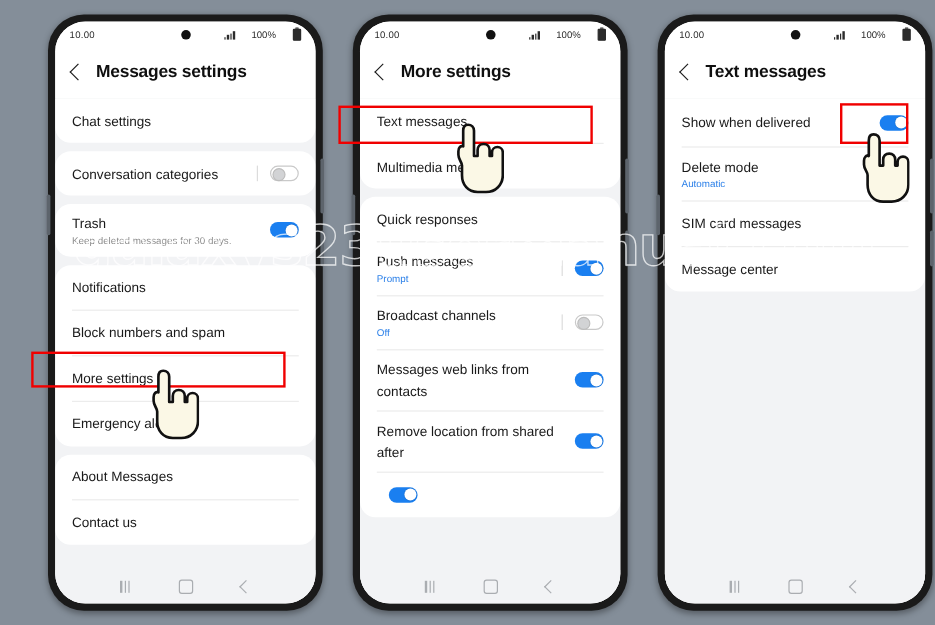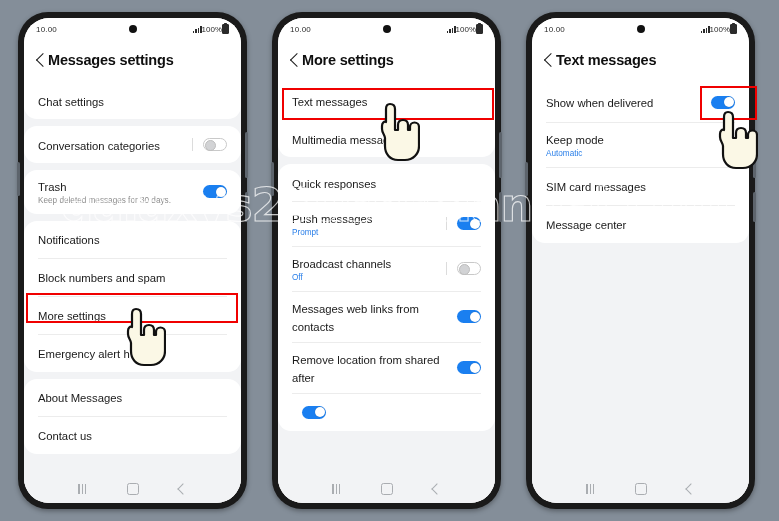--- a/index.html
+++ b/index.html
@@ -12,20 +12,21 @@
   .stage{position:absolute;inset:0;}
 
   
   .phone{
     position:absolute;top:12px;width:229px;height:497px;
     background:#1a1a1a;
     border-radius:30px;
     box-shadow:0 2px 5px rgba(0,0,0,.35);
     padding:6px;
     box-sizing:border-box;
+    margin-left:22px;
   }
   .phone.p1{left:18px;}
   .phone.p2{left:272px;}
   .phone.p3{left:526px;}
 
   
   .btn-side{position:absolute;width:3px;background:#5d646c;border-radius:2px;}
   .btn-vol{right:-1px;top:120px;height:46px;}
   .btn-pow{right:-1px;top:180px;height:30px;}
   .btn-left{left:-1px;top:150px;height:34px;}
@@ -40,41 +41,41 @@
     height:22px;display:flex;align-items:center;
     padding:0 12px;box-sizing:border-box;
     background:#fff;position:relative;
   }
   .clock{font-size:8px;color:#2b2b2b;letter-spacing:.2px;}
   .camera{
     position:absolute;left:50%;top:7px;transform:translateX(-50%);
     width:8px;height:8px;border-radius:50%;background:#111;
   }
   .statusright{
-    margin-left:auto;display:flex;align-items:center;gap:0;
+    margin-left:auto;display:flex;align-items:center;gap:14px;
   }
   .sig{display:flex;align-items:flex-end;gap:1px;height:7px;}
   .sig i{display:block;width:1.5px;background:#2b2b2b;}
   .sig i:nth-child(1){height:2px;}
   .sig i:nth-child(2){height:3.5px;}
   .sig i:nth-child(3){height:5px;}
   .sig i:nth-child(4){height:7px;}
   .batt-pct{font-size:8px;color:#2b2b2b;}
   .batt{
     width:5px;height:8px;border:1px solid #2b2b2b;border-radius:1px;
     background:#2b2b2b;position:relative;
   }
   .batt:after{
     content:"";position:absolute;left:1px;right:1px;top:-2.5px;height:1.5px;
     background:#2b2b2b;border-radius:1px;
   }
 
   
   .titlebar{
-    display:flex;align-items:center;
+    display:flex;align-items:center;gap:10px;
     padding:12px 14px 14px 14px;background:#fff;
   }
   .backchev{
     width:9px;height:9px;border-left:1.6px solid #1b1b1b;
     border-bottom:1.6px solid #1b1b1b;transform:rotate(45deg);
     flex:0 0 auto;margin-bottom:1px;
   }
   .pagetitle{font-size:14.5px;font-weight:bold;color:#0f0f0f;letter-spacing:-.2px;}
 
   
@@ -419,21 +420,21 @@
               <span class="lbl">Show when delivered</span>
             </span>
             <span class="tgl on">
                 <span class="knob"></span>
               </span>
           </div>
           <div class="divider"></div>
 
           <div class="row">
             <span class="txtwrap">
-              <span class="lbl">Keep mode</span>
+              <span class="lbl">Delete mode</span>
               <span class="sub blue" style="display:block">Automatic</span>
             </span>
           </div>
           <div class="divider"></div>
 
           <div class="row">
             <span class="txtwrap">
               <span class="lbl">SIM card messages</span>
             </span>
           </div>

